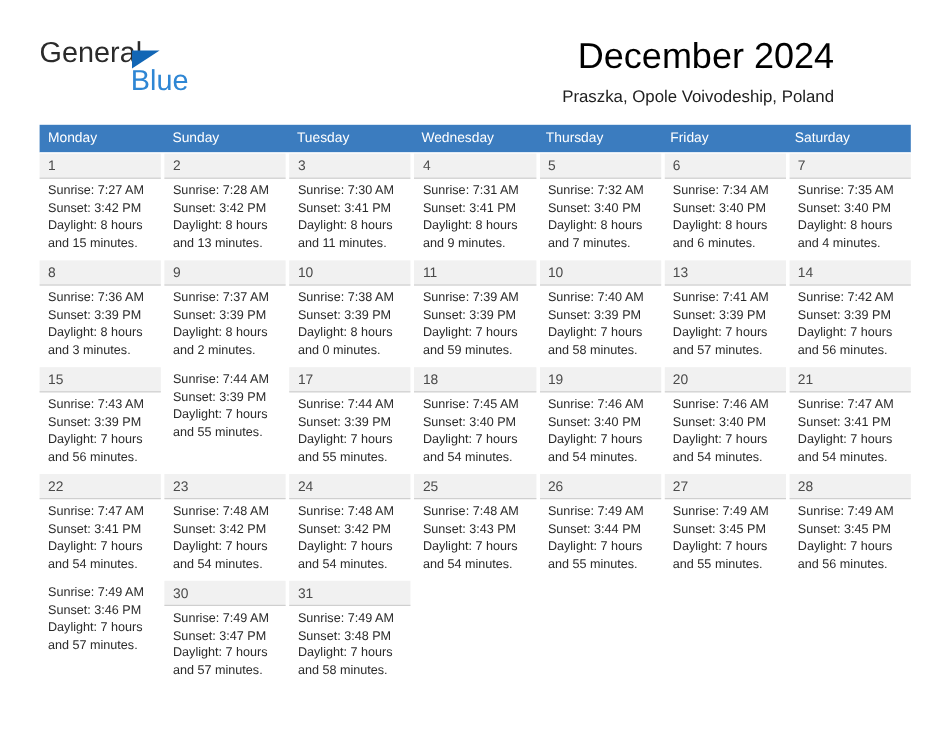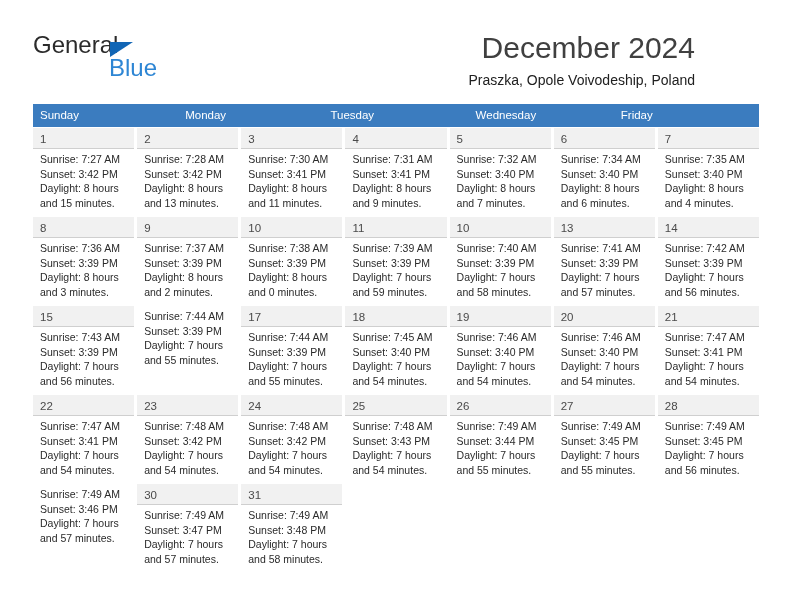--- a/index.html
+++ b/index.html
@@ -63,21 +63,21 @@
   }
 
   .titles {
     position: absolute;
     right: 0;
     top: 0;
     text-align: right;
   }
   .cal-title {
     font-size: 30px;
-    color: #404040;
+    color: #000000;
     line-height: 36px;
     white-space: nowrap;
   }
   .cal-sub {
     font-size: 14px;
     color: #202020;
     line-height: 22px;
     margin-top: 3px;
     white-space: nowrap;
   }
@@ -163,25 +163,27 @@
     <div class="titles">
       <div class="cal-title">December 2024</div>
       <div class="cal-sub">Praszka, Opole Voivodeship, Poland</div>
     </div>
 
   </div>
 
   <div class="calendar">
 
     <div class="weekhead">
+      <div class="wh">Monday</div>
       <div class="wh">Sunday</div>
-      <div class="wh">Monday</div>
       <div class="wh">Tuesday</div>
       <div class="wh">Wednesday</div>
+      <div class="wh">Thursday</div>
       <div class="wh">Friday</div>
+      <div class="wh">Saturday</div>
     </div>
 
     <div class="weekrow">
       <div class="cell">
         <div class="daynum">1</div>
         <div class="info">
           <div>Sunrise: 7:27 AM</div>
           <div>Sunset: 3:42 PM</div>
           <div>Daylight: 8 hours</div>
           <div>and 15 minutes.</div>

